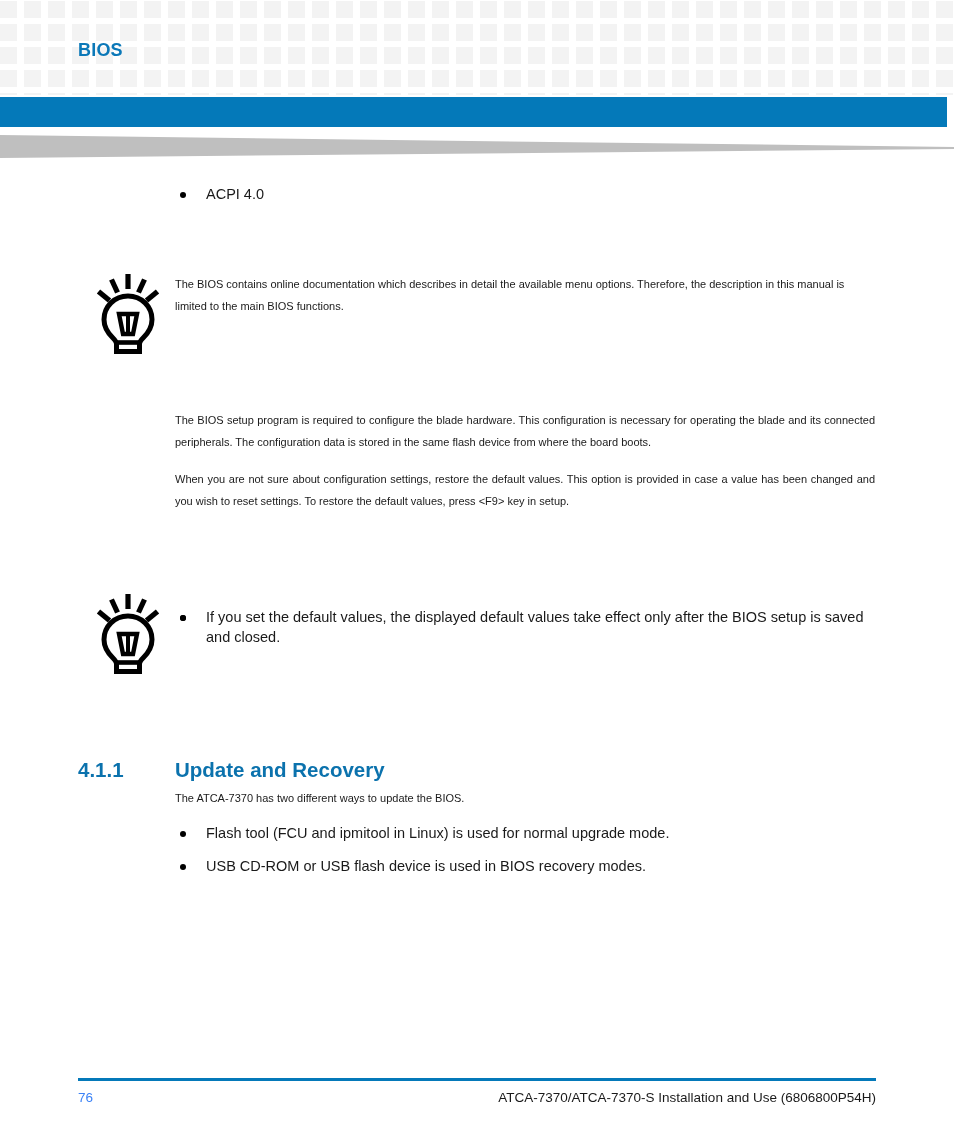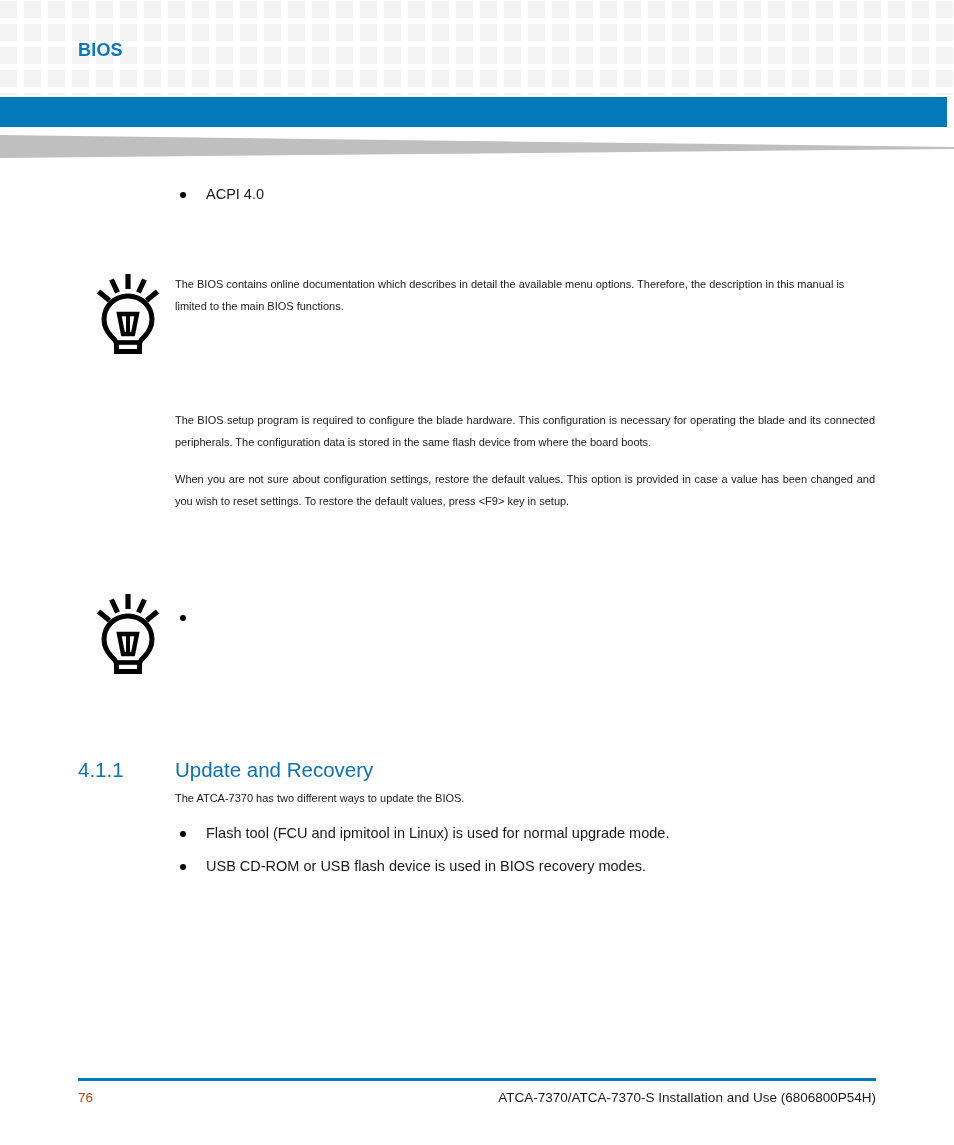--- a/index.html
+++ b/index.html
@@ -123,21 +123,21 @@
     position: absolute;
   }
 
   
   #section-heading {
     position: absolute;
     left: 78px;
     top: 740px;
     width: 800px;
     color: #0b72ad;
-    font-weight: normal;
+    font-weight: bold;
     font-size: 20.5px;
     line-height: 26px;
     white-space: nowrap;
   }
   #section-heading .sec-num {
     display: inline-block;
     width: 97px;
   }
 
   
@@ -154,21 +154,21 @@
     top: 0;
     width: 798px;
     height: 2.5px;
     background: #0479b9;
   }
   #footer-page-number {
     position: absolute;
     left: 78px;
     top: 12px;
     font-size: 13.5px;
-    color: #c2410c;
+    color: #3b82f6;
   }
   #footer-doc-title {
     position: absolute;
     left: 0;
     top: 12px;
     width: 876px;
     text-align: right;
     font-size: 13.5px;
     color: #1a1a1a;
   }
@@ -246,20 +246,24 @@
                C 59 34.5 48.5 24 35 24 Z" fill="none" stroke="#000000" stroke-width="5"></path>
       <line x1="23.5" y1="70.5" x2="46.5" y2="70.5" stroke="#000000" stroke-width="4.6"></line>
       <path d="M26 42 L 44 42 L 40 62 L 30 62 Z" fill="none" stroke="#000000" stroke-width="4.4" stroke-linejoin="miter"></path>
       <line x1="35" y1="44" x2="35" y2="62" stroke="#000000" stroke-width="4"></line>
     </svg>
     <div style="position:absolute; left:175px; top:2px; width:700px;">
       <ul class="bullet-list">
         <li class="bullet-item" style="margin-bottom:14px;">
           <span class="bullet-dot"></span>
         </li>
+        <li class="bullet-item">
+          <span class="bullet-dot"></span>
+          <span>If you set the default values, the displayed default values take effect only after the BIOS setup is saved and closed.</span>
+        </li>
       </ul>
     </div>
   </div>
 
   <h2 id="section-heading">
     <span class="sec-num">4.1.1</span><span>Update and Recovery</span>
   </h2>
 
   <div class="block" style="left:175px; top:788px; width:700px;">
     <p class="para nojustify" style="margin-bottom:14px;">The ATCA-7370 has two different ways to update the BIOS.</p>

